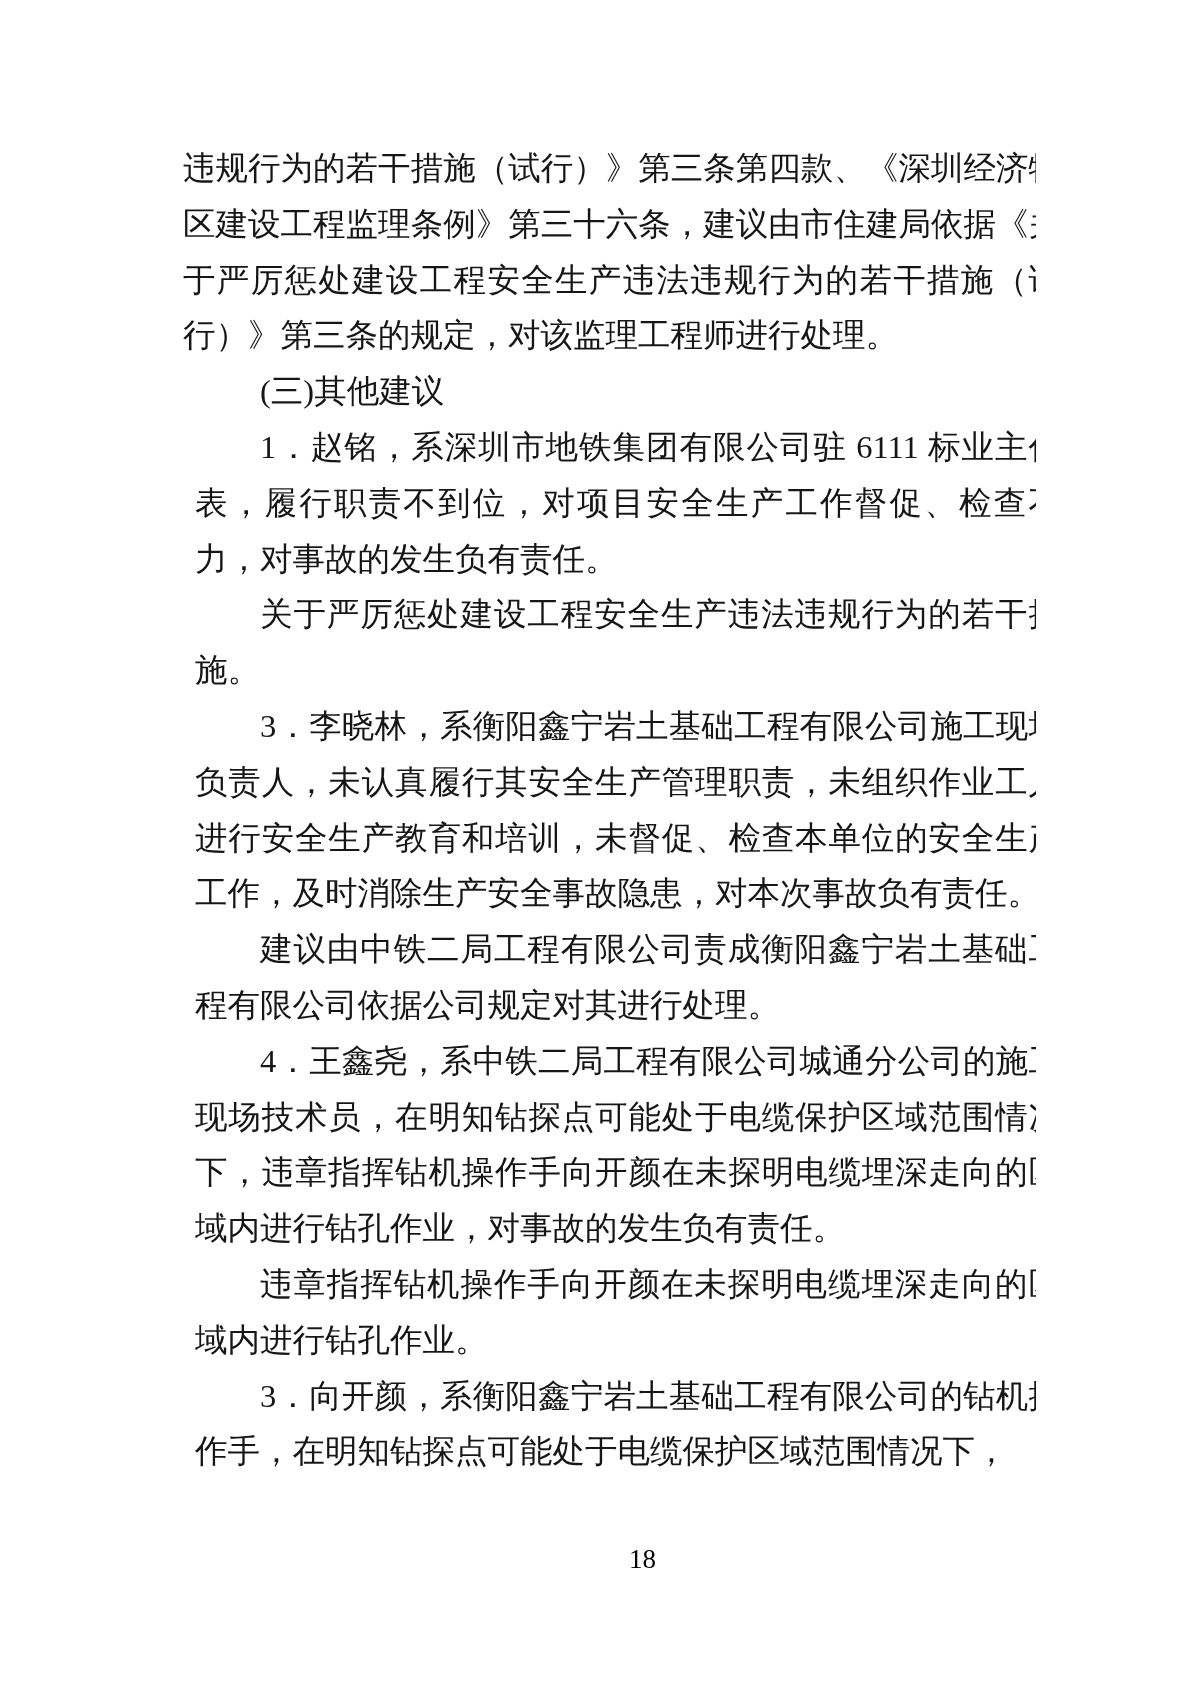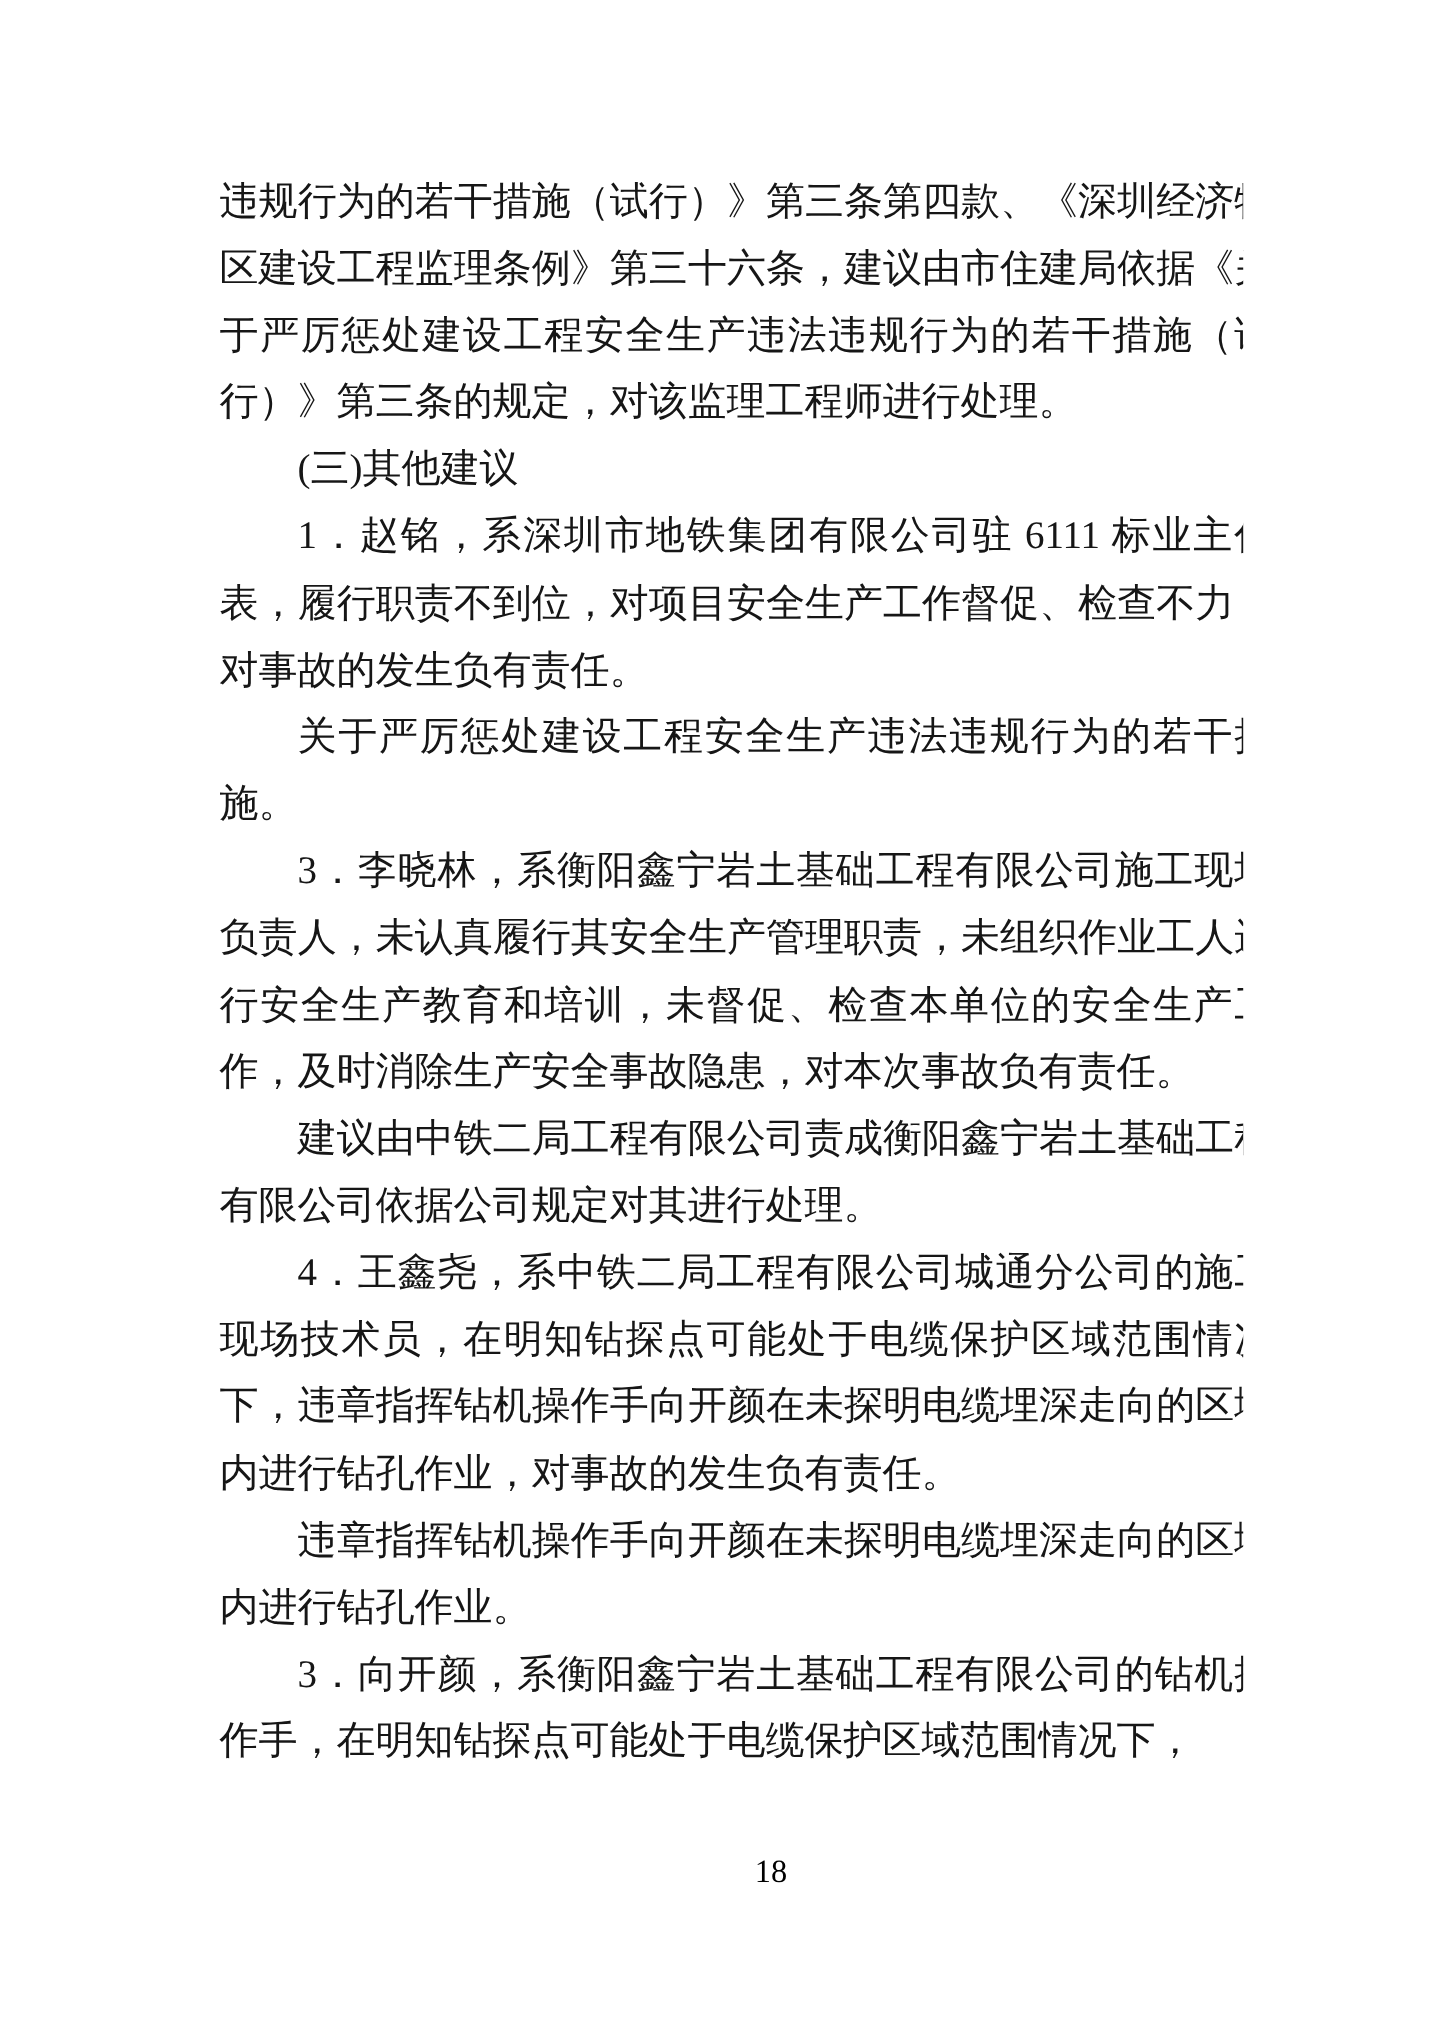--- a/index.html
+++ b/index.html
@@ -31,20 +31,21 @@
     letter-spacing: 0;
     font-weight: 400;
   }
   .para {
     margin: 0;
     padding: 0;
     word-break: break-all;
   }
   .para.indent {
     text-indent: 2em;
+    margin-left: 12px;
   }
   .footer {
     position: absolute;
     left: 0;
     top: 1544px;
     width: 1199px;
     text-align: center;
     padding-left: 43px;
   }
   .page-num {

